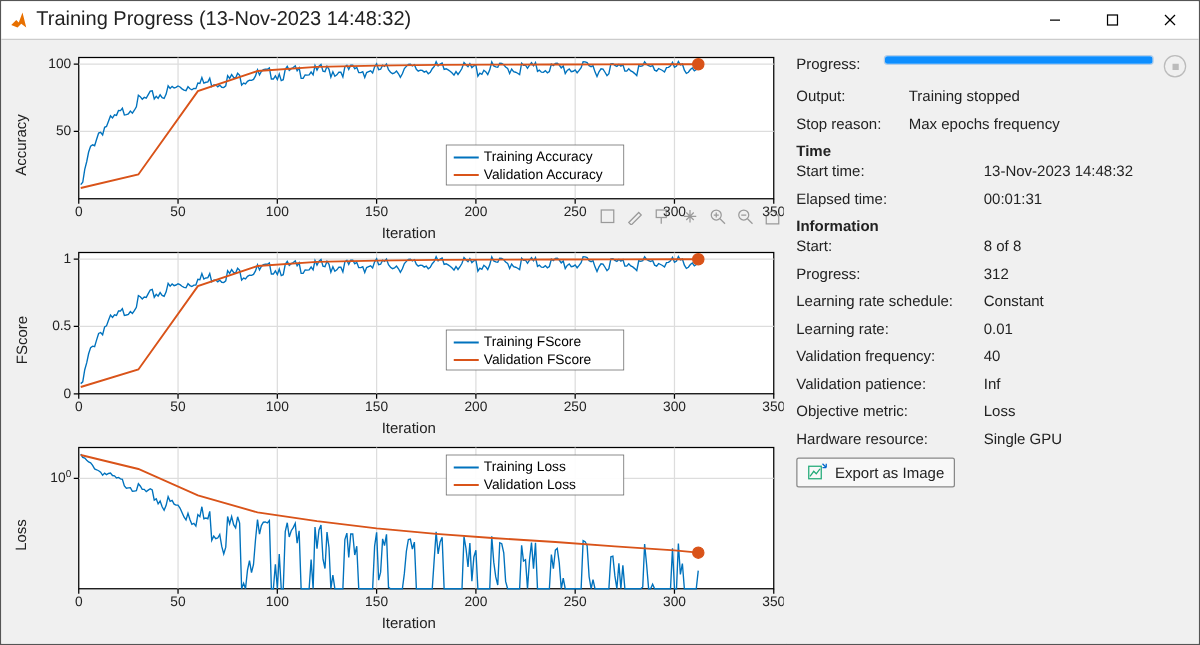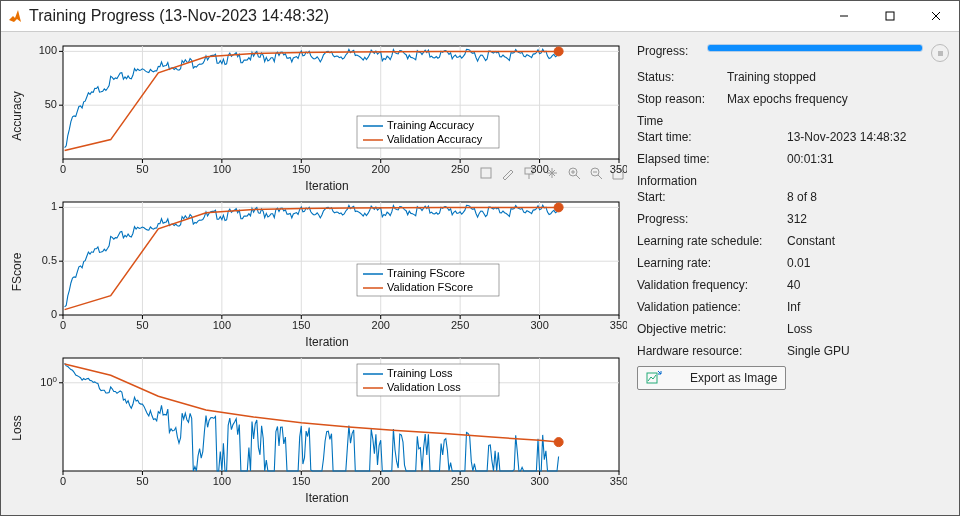--- a/index.html
+++ b/index.html
@@ -21,26 +21,26 @@
   .grid-line{stroke:#ddd;stroke-width:1;}
   .tick-label{font-size:11px;fill:#222;}
   .series-train{stroke:#0072BD;stroke-width:1.1;fill:none;}
   .series-valid{stroke:#D95319;stroke-width:1.5;fill:none;}
   .marker{fill:#D95319;stroke:#D95319;}
   .legend-box{fill:rgba(255,255,255,0.92);stroke:#666;stroke-width:0.6;}
   .legend-text{font-size:11px;fill:#000;}
   .row{display:flex;margin:2px 0 8px 0;align-items:flex-start;}
   .row .lbl{width:132px;}
   .row .val{flex:1;}
-  .section-hdr{font-weight:normal;margin-top:4px;margin-bottom:2px;}
+  .section-hdr{font-weight:bold;margin-top:4px;margin-bottom:2px;}
   .progressbar{height:6px;background:#fff;border:1px solid #b5cde6;border-radius:3px;position:relative;flex:1;margin-right:8px;}
   .progressbar .fill{position:absolute;left:0;top:0;bottom:0;background:#0d8eff;border-radius:2px;}
   .stopbtn{width:16px;height:16px;border:1.5px solid #bbb;border-radius:50%;display:flex;align-items:center;justify-content:center;}
   .stopbtn .sq{width:5px;height:5px;background:#bbb;}
-  .export-btn{display:inline-flex;align-items:center;border:1px solid #888;background:#f8f8f8;padding:3px 8px;border-radius:2px;cursor:pointer;gap:22px;}
+  .export-btn{display:inline-flex;align-items:center;border:1px solid #888;background:#f8f8f8;padding:3px 8px;border-radius:2px;cursor:pointer;}
   .export-btn svg{margin-right:6px;}
   .toolstrip{position:absolute;top:161px;right:330px;display:flex;gap:4px;background:transparent;padding:2px;}
   .toolstrip .tool{width:18px;height:18px;display:flex;align-items:center;justify-content:center;opacity:0.55;}
 </style>
 </head>
 <body>
 
 <div class="window">
   <div class="titlebar">
     <svg class="mlogo" viewBox="0 0 16 16">
@@ -218,21 +218,21 @@
       <div class="row">
         <div class="lbl" style="width:70px">Progress:</div>
         <div class="progressbar">
             <div class="fill" id="progfill" style="width: 100%;"></div>
           </div>
         <div class="stopbtn">
             <div class="sq"></div>
           </div>
       </div>
       <div class="row">
-          <div class="lbl" style="width:90px">Status:</div>
+          <div class="lbl" style="width:90px">Output:</div>
           <div class="val">Training stopped</div>
         </div>
       <div class="row">
           <div class="lbl" style="width:90px">Stop reason:</div>
           <div class="val">Max epochs frequency</div>
         </div>
 
       <div class="section-hdr">Time</div>
       <div class="row">
           <div class="lbl" style="width:150px">Start time:</div>

